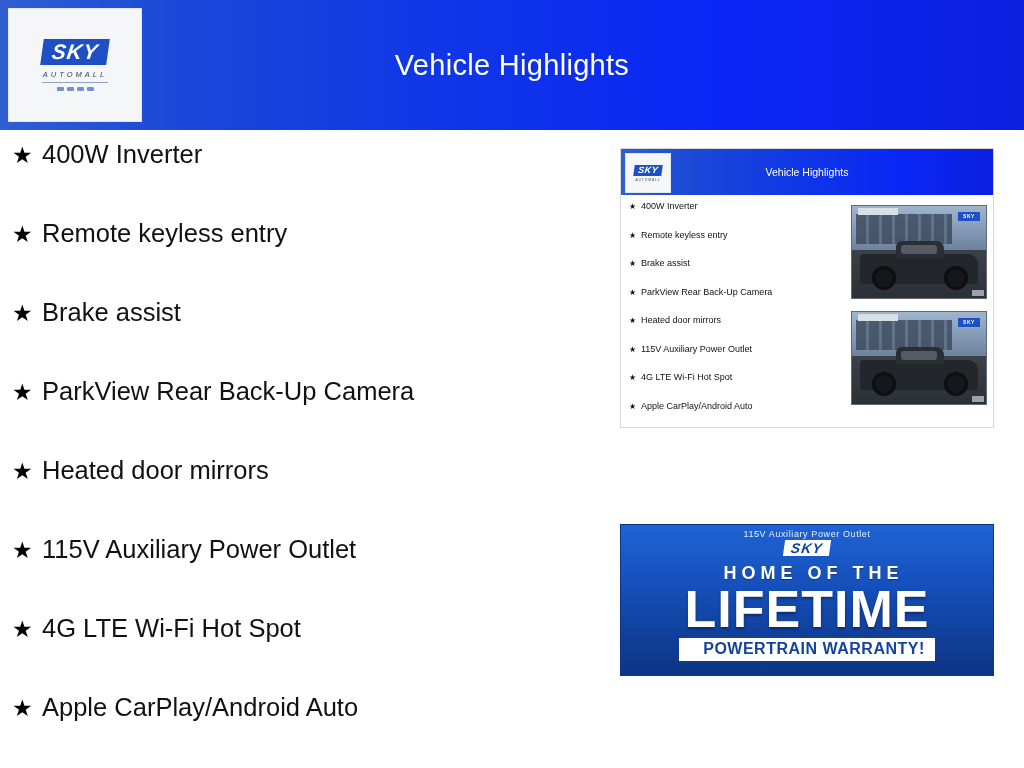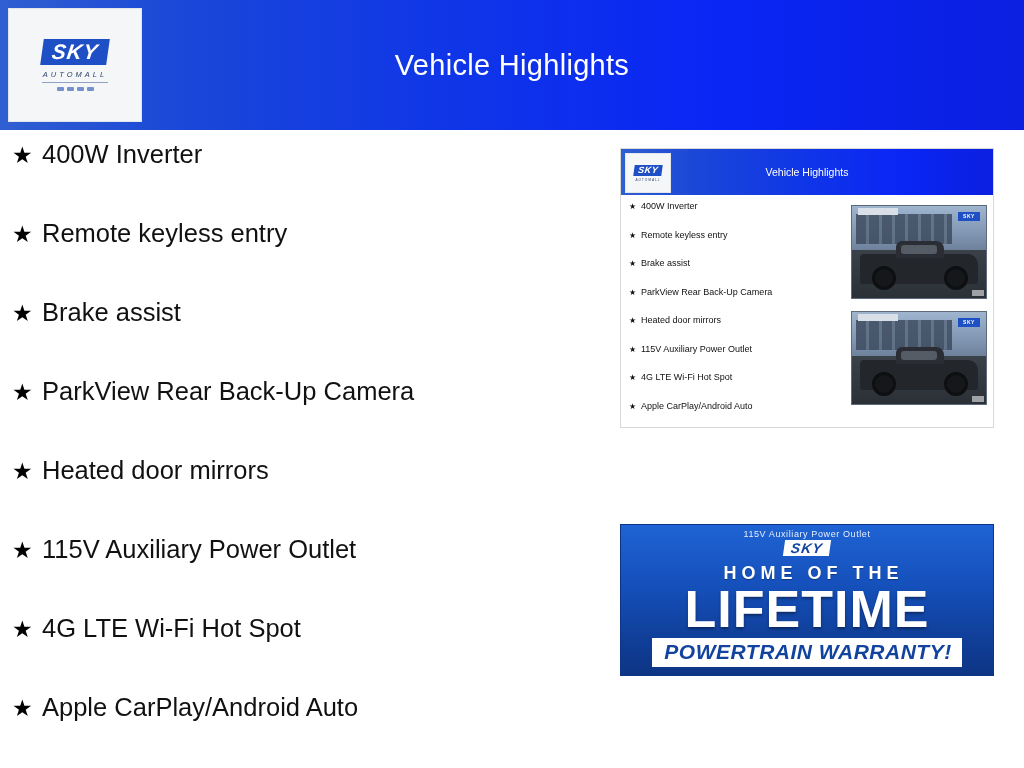--- a/index.html
+++ b/index.html
@@ -340,25 +340,24 @@
     line-height: 54px;
     margin-top: -2px;
     color: #ffffff;
     text-shadow: 0 2px 3px rgba(0,0,0,.4);
   }
   .warranty .w-power {
     display: inline-block;
     background: #ffffff;
     color: #12439f;
     font-weight: bold;
-    font-size: 21px;
+    font-size: 16px;
     letter-spacing: .5px;
-    padding: 2px 10px 3px 12px;
+    padding: 2px 10px 3px 24px;
     margin-top: 2px;
-    font-style: italic;
   }
 </style>
 </head>
 <body>
 
 <div class="header">
   <div class="header-title">Vehicle Highlights</div>
   <div class="logo-box">
     <div class="logo-inner">
       <div class="logo-sky">SKY</div>

